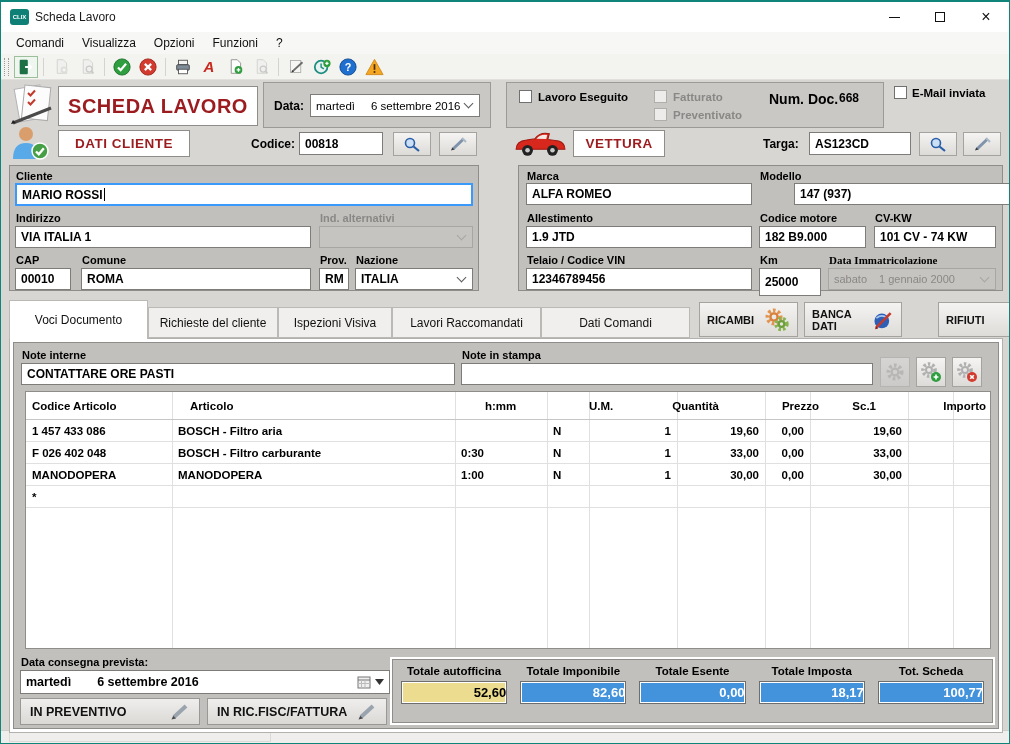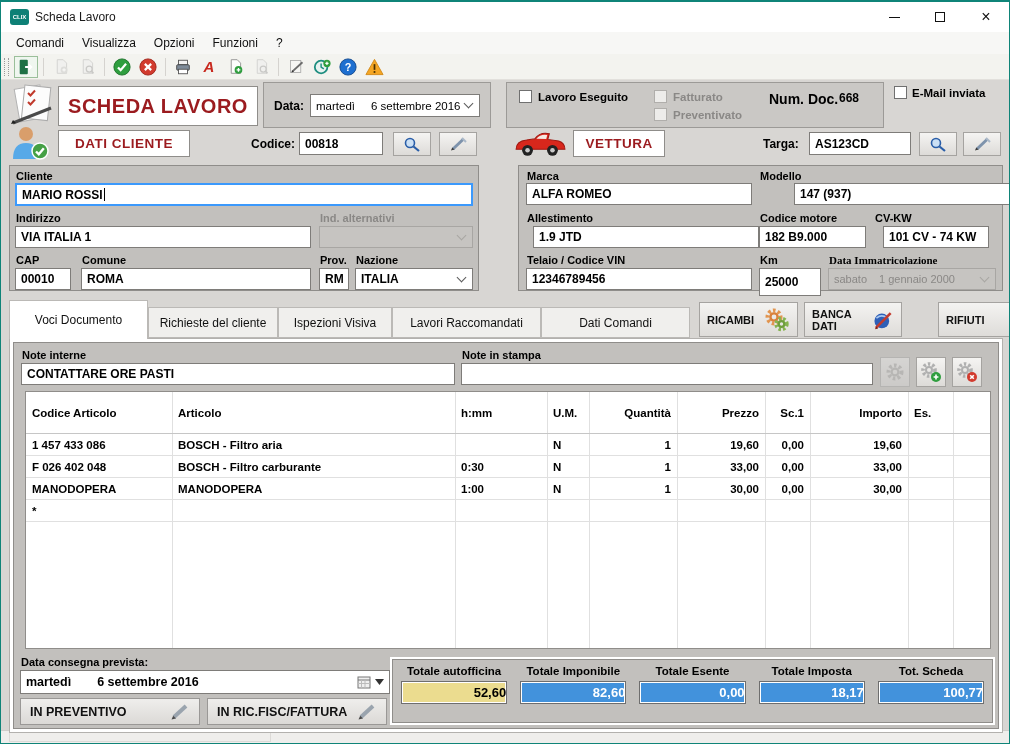--- a/index.html
+++ b/index.html
@@ -61,21 +61,21 @@
   .content-inner { position:relative; width:100%; height:100%; background:#C2C0BD; border:1px solid #8F8D8A; }
 
   .note-btn { position:absolute; top:14px; width:30px; height:30px; background:linear-gradient(#F5F4F2,#DDDBD8);
               border:1px solid #A5A3A0; display:flex; align-items:center; justify-content:center; }
 
   
   .gtable { position:absolute; left:11px; top:48px; width:966px; height:258px; background:#FFF; border:1px solid #8F8D8A; overflow:hidden; }
   .vline { position:absolute; top:0; bottom:0; width:1px; background:#E0E0E0; }
   .trow { display:grid; grid-template-columns:146px 283px 92px 42px 88px 88px 45px 98px 45px 1fr;
           height:22px; border-bottom:1px solid #E0E0E0; position:relative; }
-  .trow.thead { height:42px; border-bottom:1px solid #C6C6C6; }
+  .trow.thead { height:28px; border-bottom:1px solid #C6C6C6;gap:12px; }
   .tcell { font-size:11.5px; font-weight:bold; color:#000; padding:0 6px; display:flex; align-items:center; overflow:hidden; white-space:nowrap; }
   .num { justify-content:flex-end; }
 
   
   .foot-btn { position:absolute; height:27px; background:linear-gradient(#EFEEEC,#DBD9D6); border:1px solid #9A9896;
               font-weight:bold; font-size:12.5px; color:#111; display:flex; align-items:center; justify-content:space-between; padding:0 9px; }
   .totals-panel { position:absolute; left:378px; top:316px; width:601px; height:64px; background:#C2C0BD;
                   border:1px solid #8F8D8A; box-shadow:0 0 0 2px #FFF; display:flex; gap:13px; padding:5px 8px 0 8px; }
   .tot-col { flex:1; display:flex; flex-direction:column; align-items:center; }
   .tot-lbl { font-size:11.5px; font-weight:bold; margin-bottom:4px; white-space:nowrap; }
@@ -318,25 +318,25 @@
     </div>
   </div>
 
   <div class="panel" style="left:517px;top:163px;width:485px;height:126px;">
     <span class="lbl abs" style="left:8px;top:4px;">Marca</span>
     <div class="fld abs" style="left:7px;top:17px;width:226px;height:22px;">ALFA ROMEO</div>
     <span class="lbl abs" style="left:241px;top:4px;">Modello</span>
     <div class="fld abs" style="left:240px;top:17px;width:237px;height:22px;margin-left:35px;">147 (937)</div>
 
     <span class="lbl abs" style="left:8px;top:46px;">Allestimento</span>
-    <div class="fld abs" style="left:14px;top:60px;width:226px;height:22px;">1.9 JTD</div>
+    <div class="fld abs" style="left:7px;top:60px;width:226px;height:22px;">1.9 JTD</div>
     <span class="lbl abs" style="left:241px;top:46px;">Codice motore</span>
     <div class="fld abs" style="left:240px;top:60px;width:107px;height:22px;">182 B9.000</div>
     <span class="lbl abs" style="left:356px;top:46px;">CV-KW</span>
-    <div class="fld abs" style="left:364px;top:60px;width:106px;height:22px;">101 CV - 74 KW</div>
+    <div class="fld abs" style="left:355px;top:60px;width:122px;height:22px;">101 CV - 74 KW</div>
 
     <span class="lbl abs" style="left:8px;top:88px;">Telaio / Codice VIN</span>
     <div class="fld abs" style="left:7px;top:102px;width:226px;height:22px;">12346789456</div>
     <span class="lbl abs" style="left:241px;top:88px;">Km</span>
     <div class="fld abs" style="left:240px;top:102px;width:62px;height:28px;">25000</div>
     <span class="lbl abs" style="left:310px;top:88px;font-family:Liberation Serif, serif;">Data Immatricolazione</span>
     <div class="fld disabled abs" style="left:309px;top:102px;width:168px;height:22px;font-weight:normal;font-size:11px;">
       <span>sabato</span>
       <span class="combo-gap" style="width:12px;"></span>
       <span>1 gennaio 2000</span>

